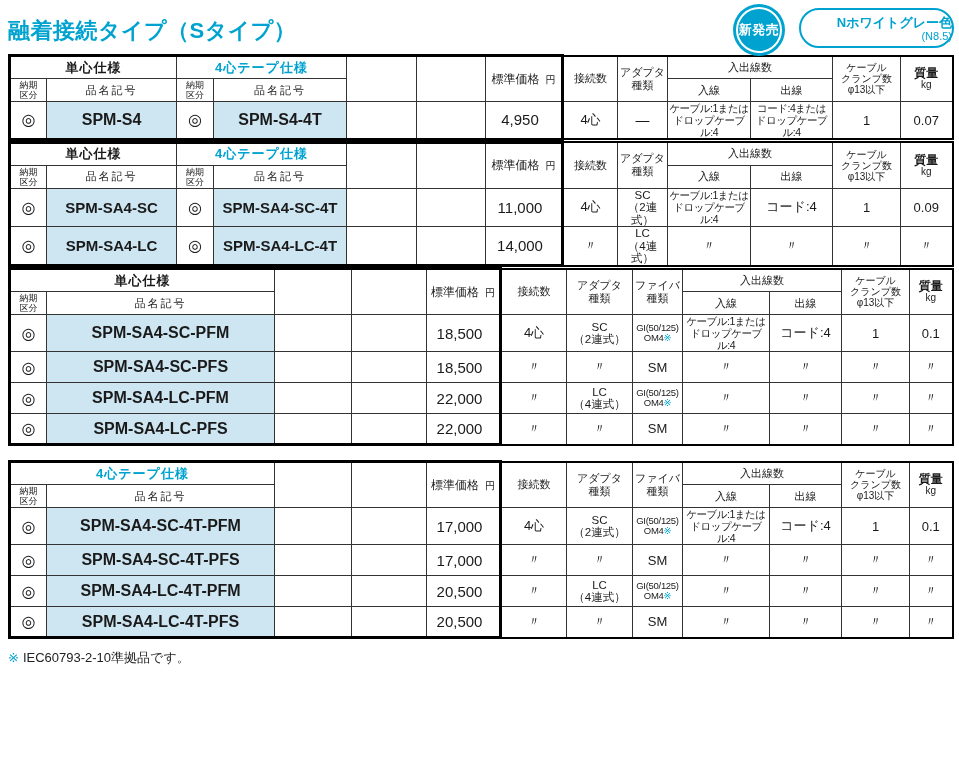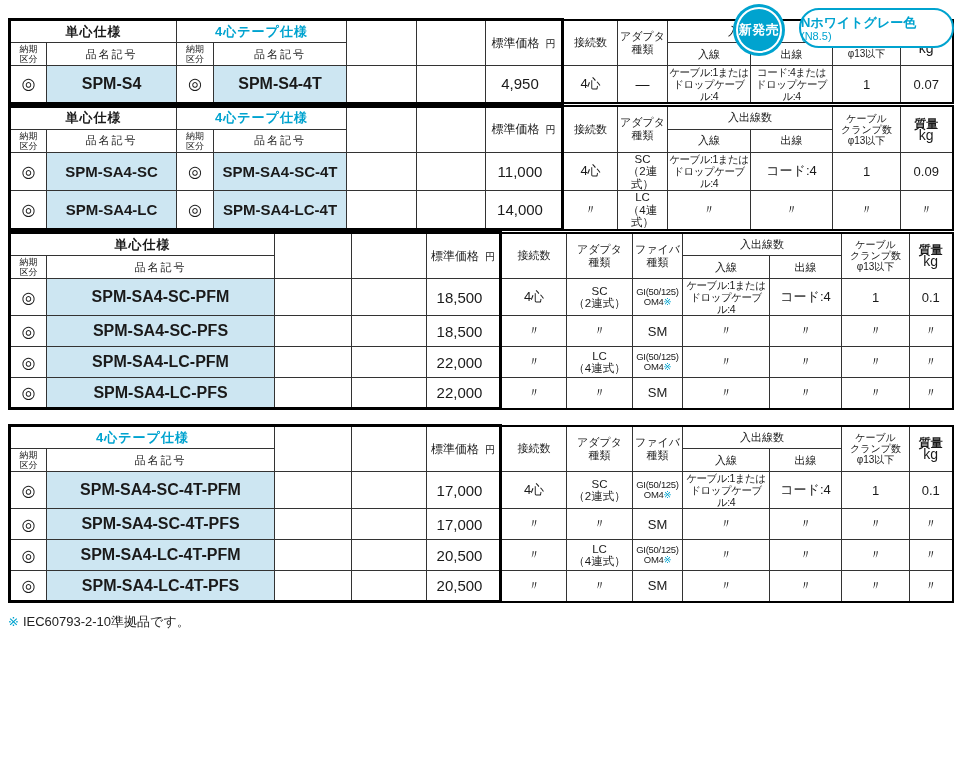--- a/index.html
+++ b/index.html
@@ -11,21 +11,21 @@
   
   .sec-title { color:var(--accent); font-size:22px; line-height:26px; font-weight:bold; letter-spacing:.5px; margin-bottom:10px; }
   .mt1 { margin-top:15px; } .mt2 { margin-top:14px; }
 
   
   .badge-circle { position:absolute; left:733px; top:4px; width:52px; height:52px; border-radius:50%;
     background:var(--accent); display:flex; align-items:center; justify-content:center; }
   .badge-circle::after { content:""; position:absolute; inset:3px; border:2px solid #fff; border-radius:50%; }
   .badge-circle span { color:#fff; font-size:13px; font-weight:bold; letter-spacing:.5px; }
   .color-pill { position:absolute; left:799px; top:8px; width:155px; height:40px; border:2.5px solid var(--accent);
-    border-radius:20px; display:flex; flex-direction:column; align-items:flex-start; justify-content:center; color:var(--accent); background:#fff; }
+    border-radius:20px; display:flex; flex-direction:column; align-items:flex-end; justify-content:center; color:var(--accent); background:#fff; }
   .pill-l1 { font-size:13px; font-weight:bold; line-height:15px; }
   .pill-l2 { font-size:11px; line-height:12px; }
 
   
   table { border-collapse:collapse; table-layout:fixed; width:943px; }
   td,th { border:1px solid #333; text-align:center; vertical-align:middle; overflow:hidden; padding:0; font-weight:normal; }
   tr.hr { height:23px; }
   .t1 tr.dr { height:35px; } .t2 tr.dr { height:29px; } .t34 tr.dr { height:31px; }
   .bt3 { border-top:3px solid #000; } .bb3 { border-bottom:3px solid #000; }
   .bl3 { border-left:3px solid #000; } .br3 { border-right:3px solid #000; }
@@ -34,21 +34,21 @@
   .cyan { color:var(--accent); }
   .spec-h { font-size:13px; font-weight:bold; letter-spacing:1px; }
   .dlv-h { font-size:9px; line-height:10px; }
   .code-h { font-size:11px; letter-spacing:2px; }
   .price-h { font-size:12px; }
   .price-h .pu { font-size:10px; margin-left:6px; }
   .sm-h { font-size:11px; line-height:13px; }
   .sm-h .pre { font-size:11px; line-height:13px; }
   .clamp-h { font-size:10px; line-height:11px; }
   .wt-h .wl { display:block; font-size:12px; font-weight:bold; line-height:12px; }
-  .wt-h .wu { display:block; font-size:14px; line-height:11px; }
+  .wt-h .wu { display:block; font-size:10px; line-height:11px; }
   .mark-cell { font-size:16px; background:#fff; }
   .name-cell { background:var(--hl); font-weight:bold; font-size:16px; letter-spacing:0; }
   .t2 .name-cell { font-size:15px; }
   .price-cell { font-size:15px; text-align:center; padding-right:7px; font-weight:normal; }
   .val { font-size:13px; }
   .adp { font-size:11.5px; line-height:12.5px; }
   .fib { font-size:9.5px; line-height:10.5px; letter-spacing:-.3px; }
   .io { font-size:10.5px; line-height:12px; letter-spacing:-.5px; }
   .dash { font-size:14px; }
 
@@ -62,20 +62,21 @@
 <div class="badge-circle">
   <span>新発売</span>
 </div>
 <div class="color-pill">
   <div class="pill-l1">Nホワイトグレー色</div>
   <div class="pill-l2">(N8.5)</div>
 </div>
 
 <div class="page">
 
+  <div class="sec-title">融着接続タイプ（Sタイプ）</div>
   <table class="t1">
     <colgroup>
         <col style="width:37px">
         <col style="width:130px">
         <col style="width:37px">
         <col style="width:133px">
         <col style="width:70px">
         <col style="width:69px">
         <col style="width:77px">
         <col style="width:55px">

